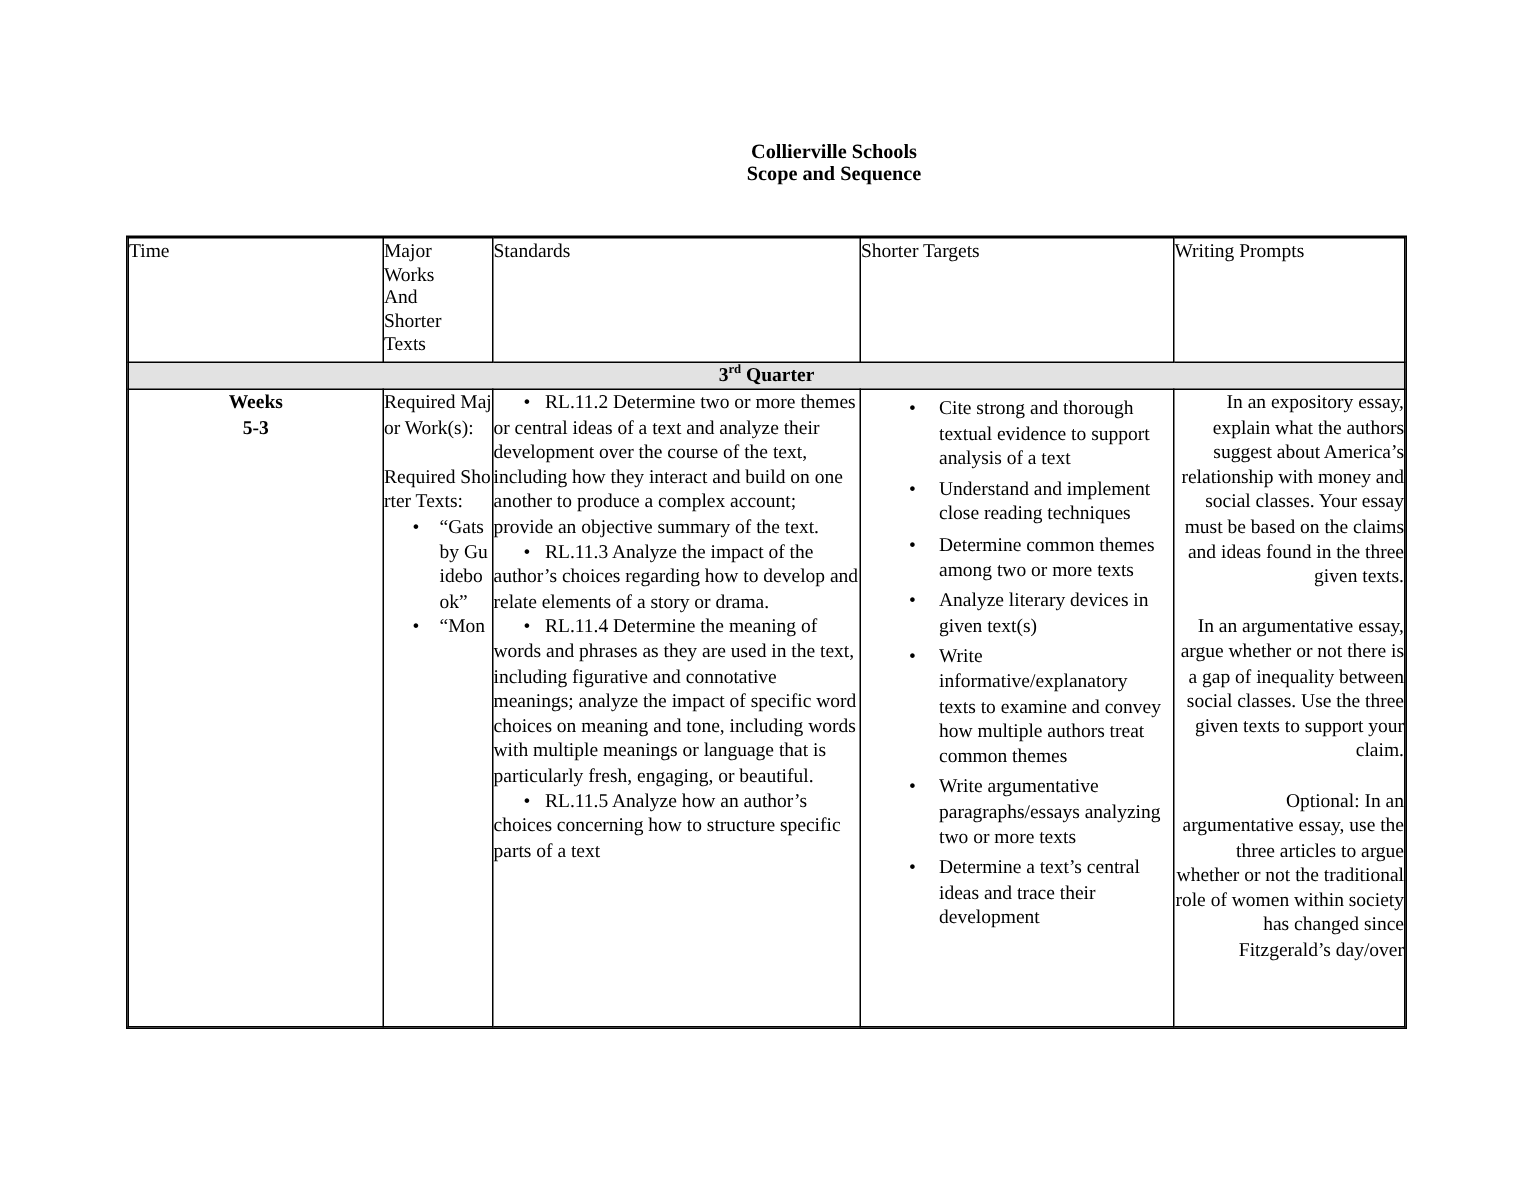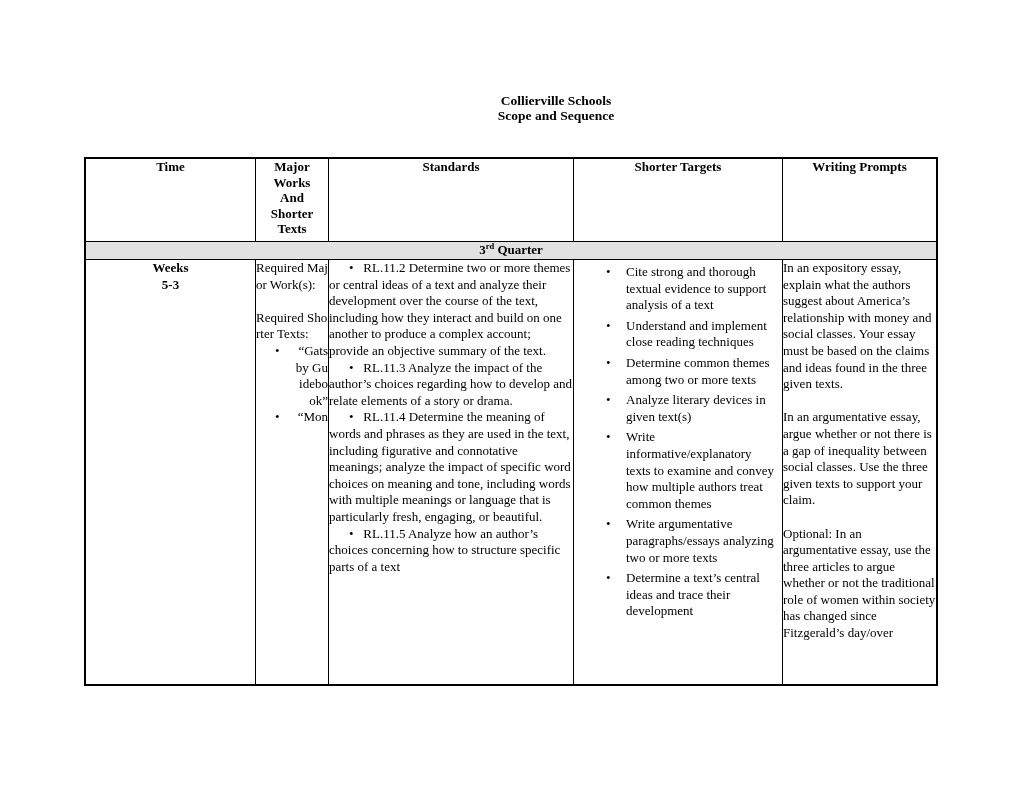--- a/index.html
+++ b/index.html
@@ -50,23 +50,23 @@
   }
 
   col.c-time    { width: 170px; }
   col.c-works   { width: 73px;  }
   col.c-stand   { width: 245px; }
   col.c-learn   { width: 209px; }
   col.c-prompt  { width: 154px; }
 
   
   .hdr-cell {
-    text-align: center;
+    text-align: left;
     vertical-align: middle;
-    font-weight: bold;
+    font-weight: normal;
     font-size: 13px;
     line-height: 15.5px;
     height: 82px;
     padding: 3px 2px;
   }
   .hdr-cell .stack div { white-space: nowrap; }
 
   
   .quarter-cell {
     background: #e2e2e2;
@@ -111,21 +111,20 @@
   .works-list {
     margin: 0;
     padding: 0;
     list-style: none;
   }
   .works-list li {
     position: relative;
     padding-left: 37px;
     word-break: break-all;
     overflow-wrap: anywhere;
-    text-align: right;
   }
   .works-list li::before {
     content: "\2022";
     position: absolute;
     left: 19px;
     top: 0;
     font-size: 13px;
   }
 
   
@@ -151,21 +150,21 @@
     margin: 4px;
   }
   .lt-list li::before {
     content: "\2022";
     position: absolute;
     left: 28px;
     top: 0;
   }
 
   
-  .cell-prompts { padding: 3px 4px 2px 5px; }
+  .cell-prompts { padding: 3px 4px 2px 5px; text-align: right; }
   .cell-prompts p { margin: 0; }
   .cell-prompts .gap { height: 16.6px; }
 </style>
 </head>
 <body>
 
 <div class="doc-title">
   <div>Collierville Schools</div>
   <div>Scope and Sequence</div>
 </div>

